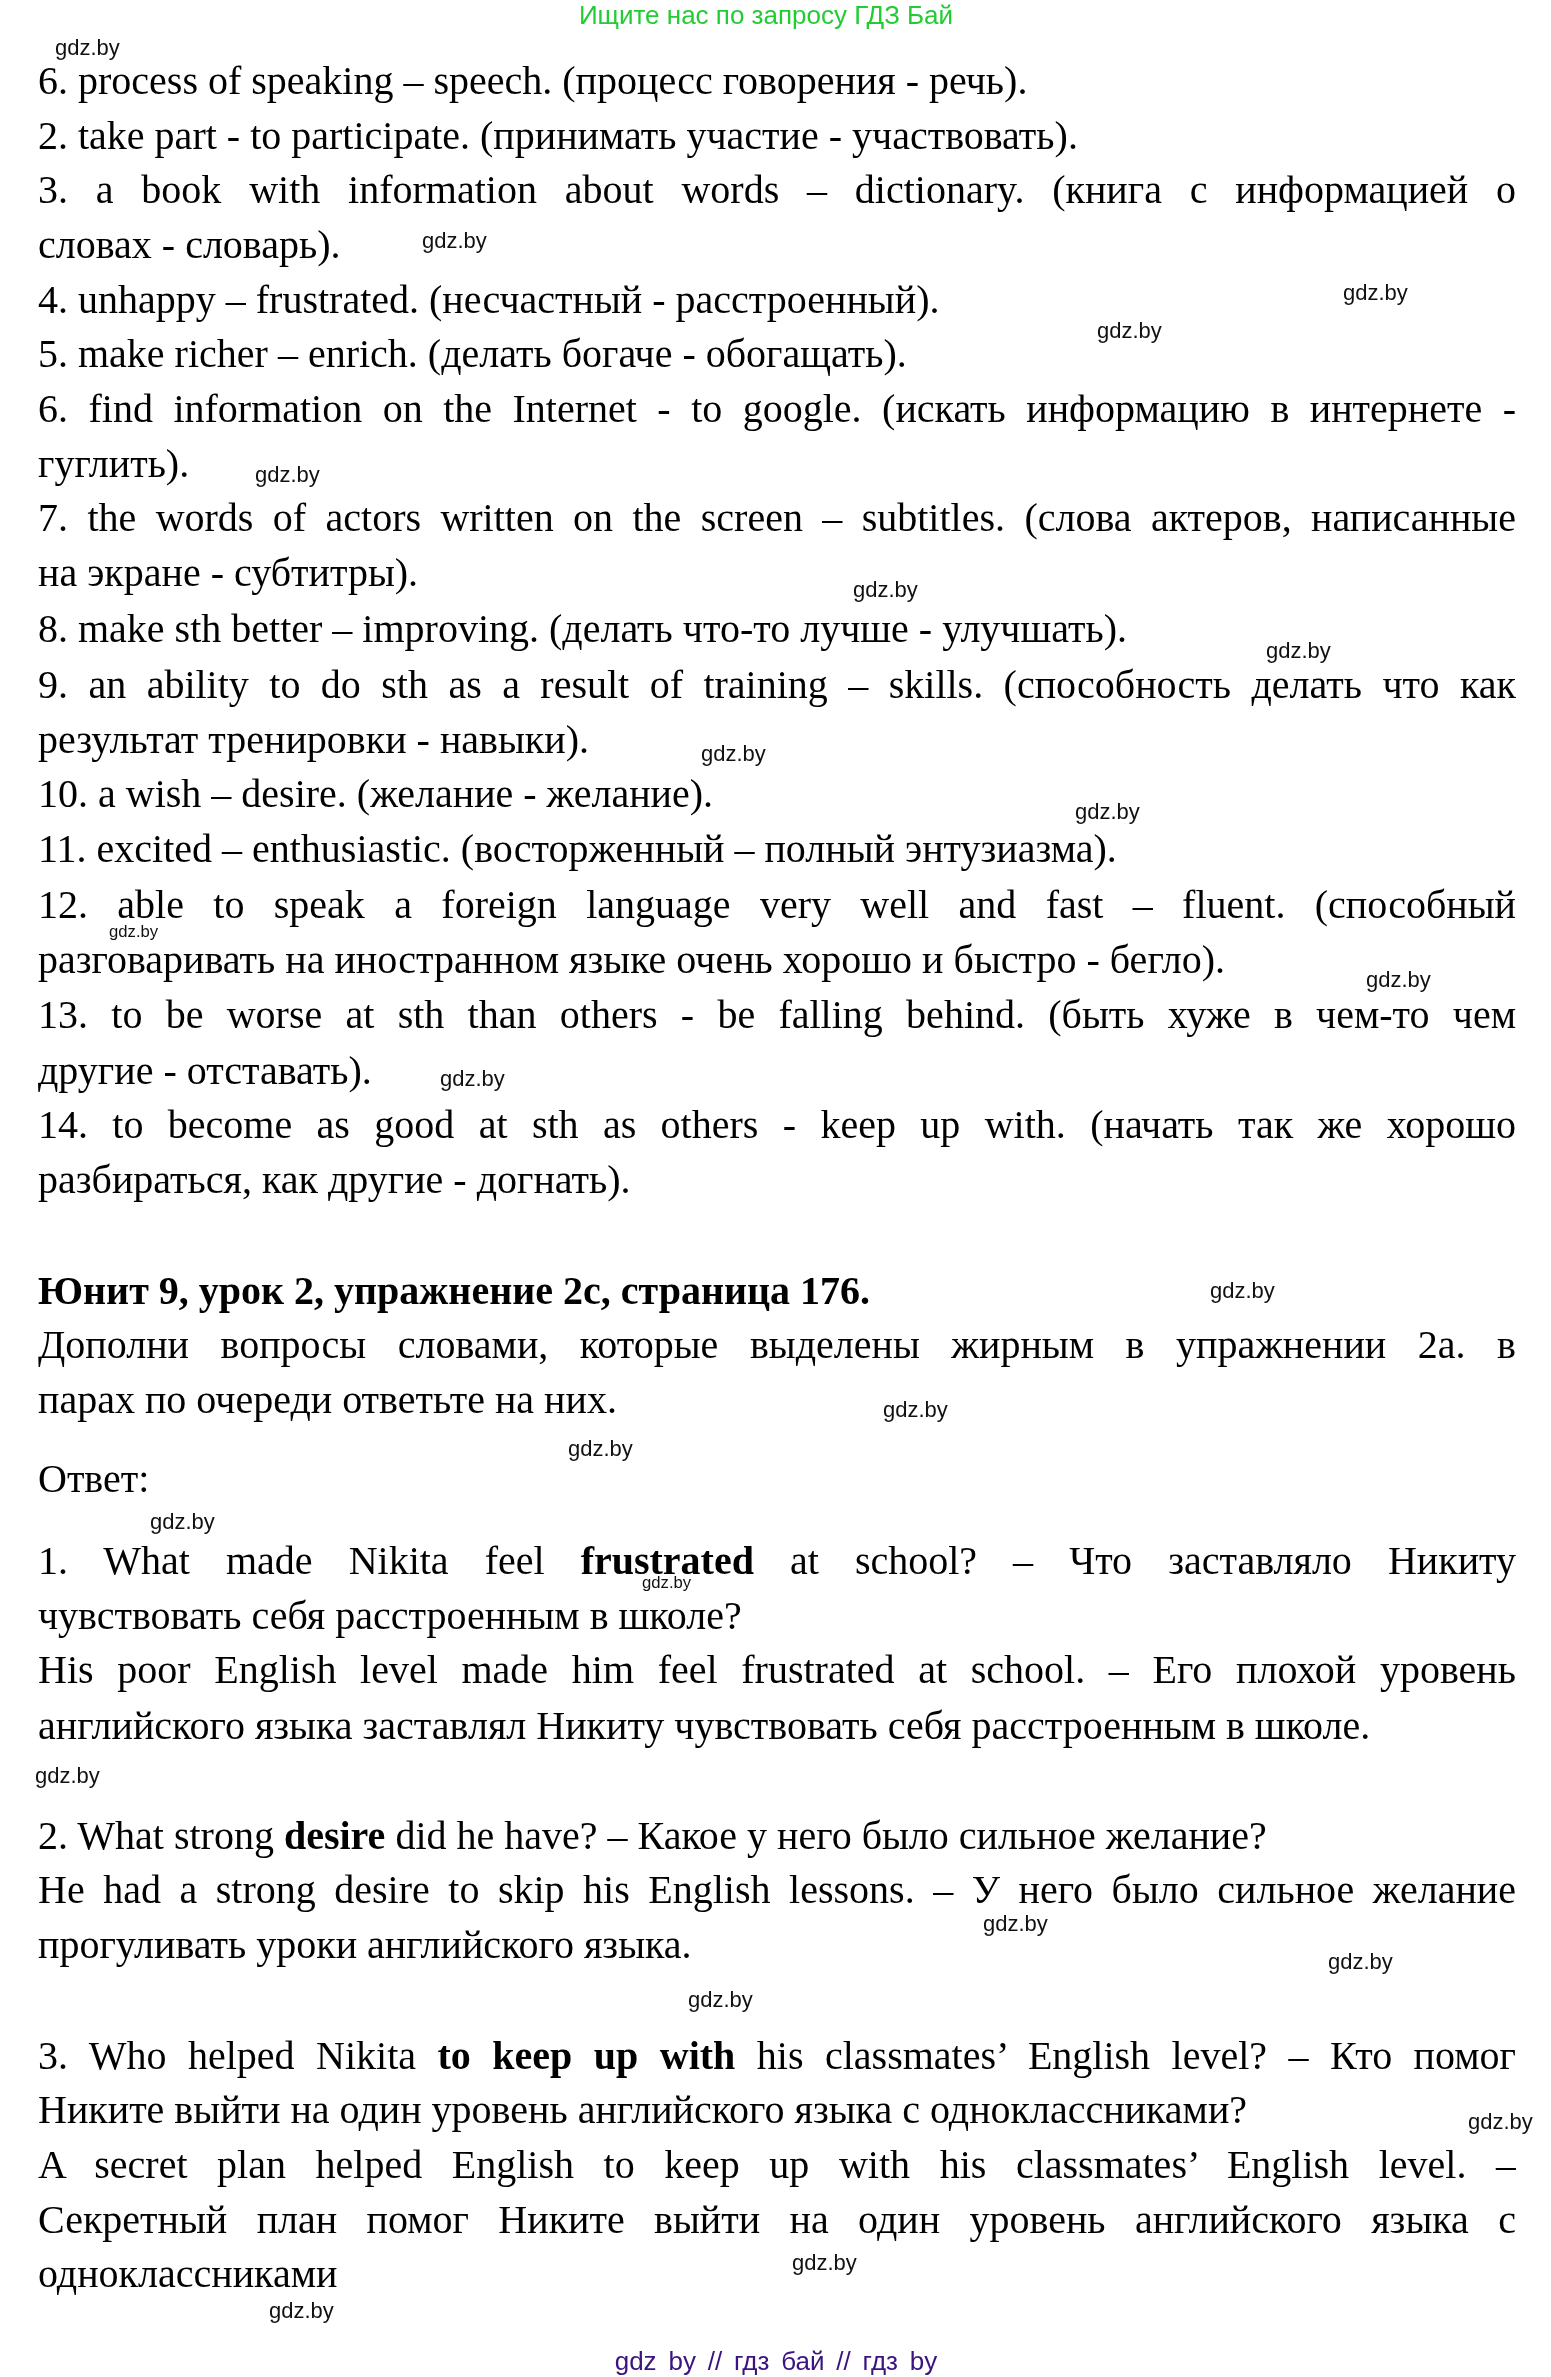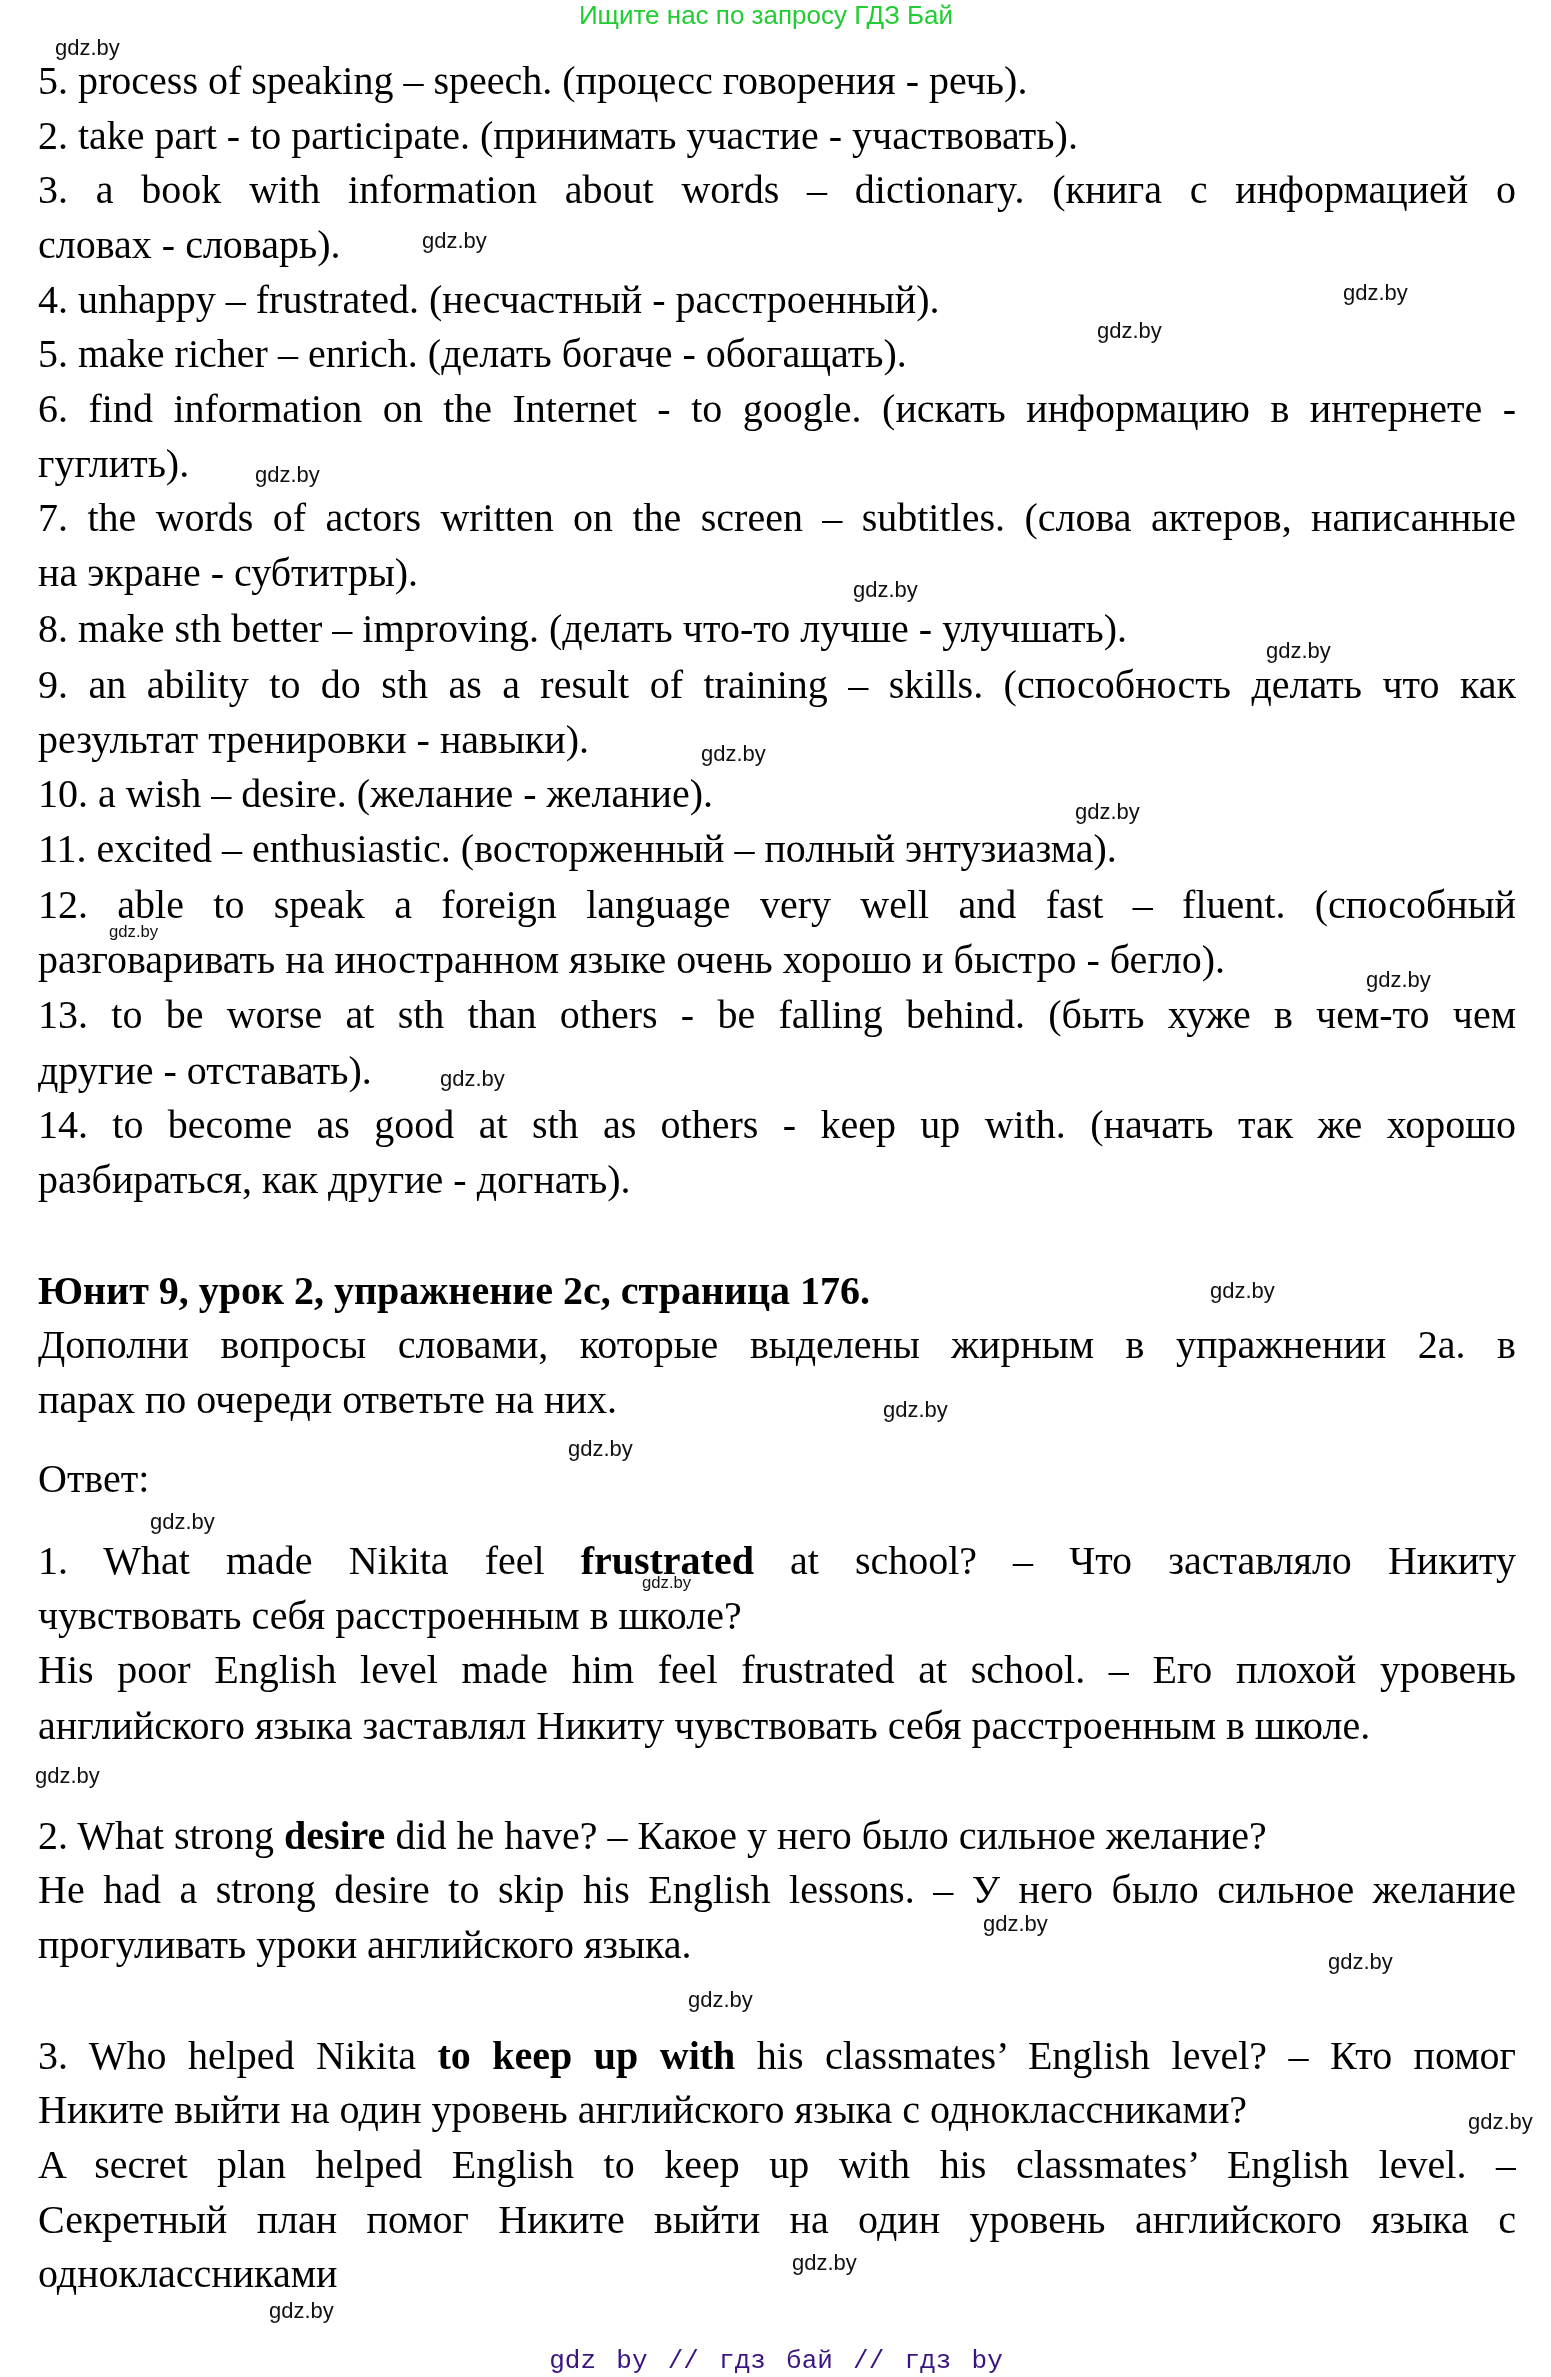--- a/index.html
+++ b/index.html
@@ -4,21 +4,21 @@
   <style>
     html, body { margin: 0; padding: 0; background: #ffffff; }
     body { width: 1552px; height: 2377px; position: relative; overflow: hidden; }
     .top-banner {
       position: absolute; left: 0; top: 0; width: 1532px; text-align: center;
       font-family: "Liberation Sans", sans-serif; font-size: 26px; line-height: 30px;
       color: #22cc33;
     }
     .footer {
       position: absolute; left: 0; top: 2345px; width: 1552px; text-align: center;
-      font-family: Liberation Mono, monospace; font-size: 26px; line-height: 33px;
+      font-family: Liberation Sans, sans-serif; font-size: 26px; line-height: 33px;
       color: #3a1580;
       word-spacing: 4.6px;
     }
     .line {
       position: absolute; left: 38px; width: 1478px;
       font-family: "Liberation Serif", serif; font-size: 40px; line-height: 55px;
       color: #000; white-space: nowrap;
     }
     .line.justify {
       white-space: normal; text-align: justify; text-align-last: justify;
@@ -28,21 +28,21 @@
     .wm {
       position: absolute; font-family: "Liberation Sans", sans-serif;
       font-size: 22px; line-height: 24px; color: #111;
     }
   </style>
 </head>
 <body>
 
 <div class="top-banner">Ищите нас по запросу ГДЗ Бай</div>
 
-<div class="line" style="top:53px">5. process of speaking – speech. (процесс говорения - речь).</div>
+<div class="line" style="top:53px">6. process of speaking – speech. (процесс говорения - речь).</div>
 <div class="line" style="top:108px">2. take part - to participate. (принимать участие - участвовать).</div>
 <div class="line justify" style="top:162px">3. a book with information about words – dictionary. (книга с информацией о</div>
 <div class="line" style="top:217px">словах - словарь).</div>
 <div class="line" style="top:272px">4. unhappy – frustrated. (несчастный - расстроенный).</div>
 <div class="line" style="top:326px">5. make richer – enrich. (делать богаче - обогащать).</div>
 <div class="line justify" style="top:381px">6. find information on the Internet - to google. (искать информацию в интернете -</div>
 <div class="line" style="top:436px">гуглить).</div>
 <div class="line justify" style="top:490px">7. the words of actors written on the screen – subtitles. (слова актеров, написанные</div>
 <div class="line" style="top:545px">на экране - субтитры).</div>
 <div class="line" style="top:601px">8. make sth better – improving. (делать что-то лучше - улучшать).</div>

